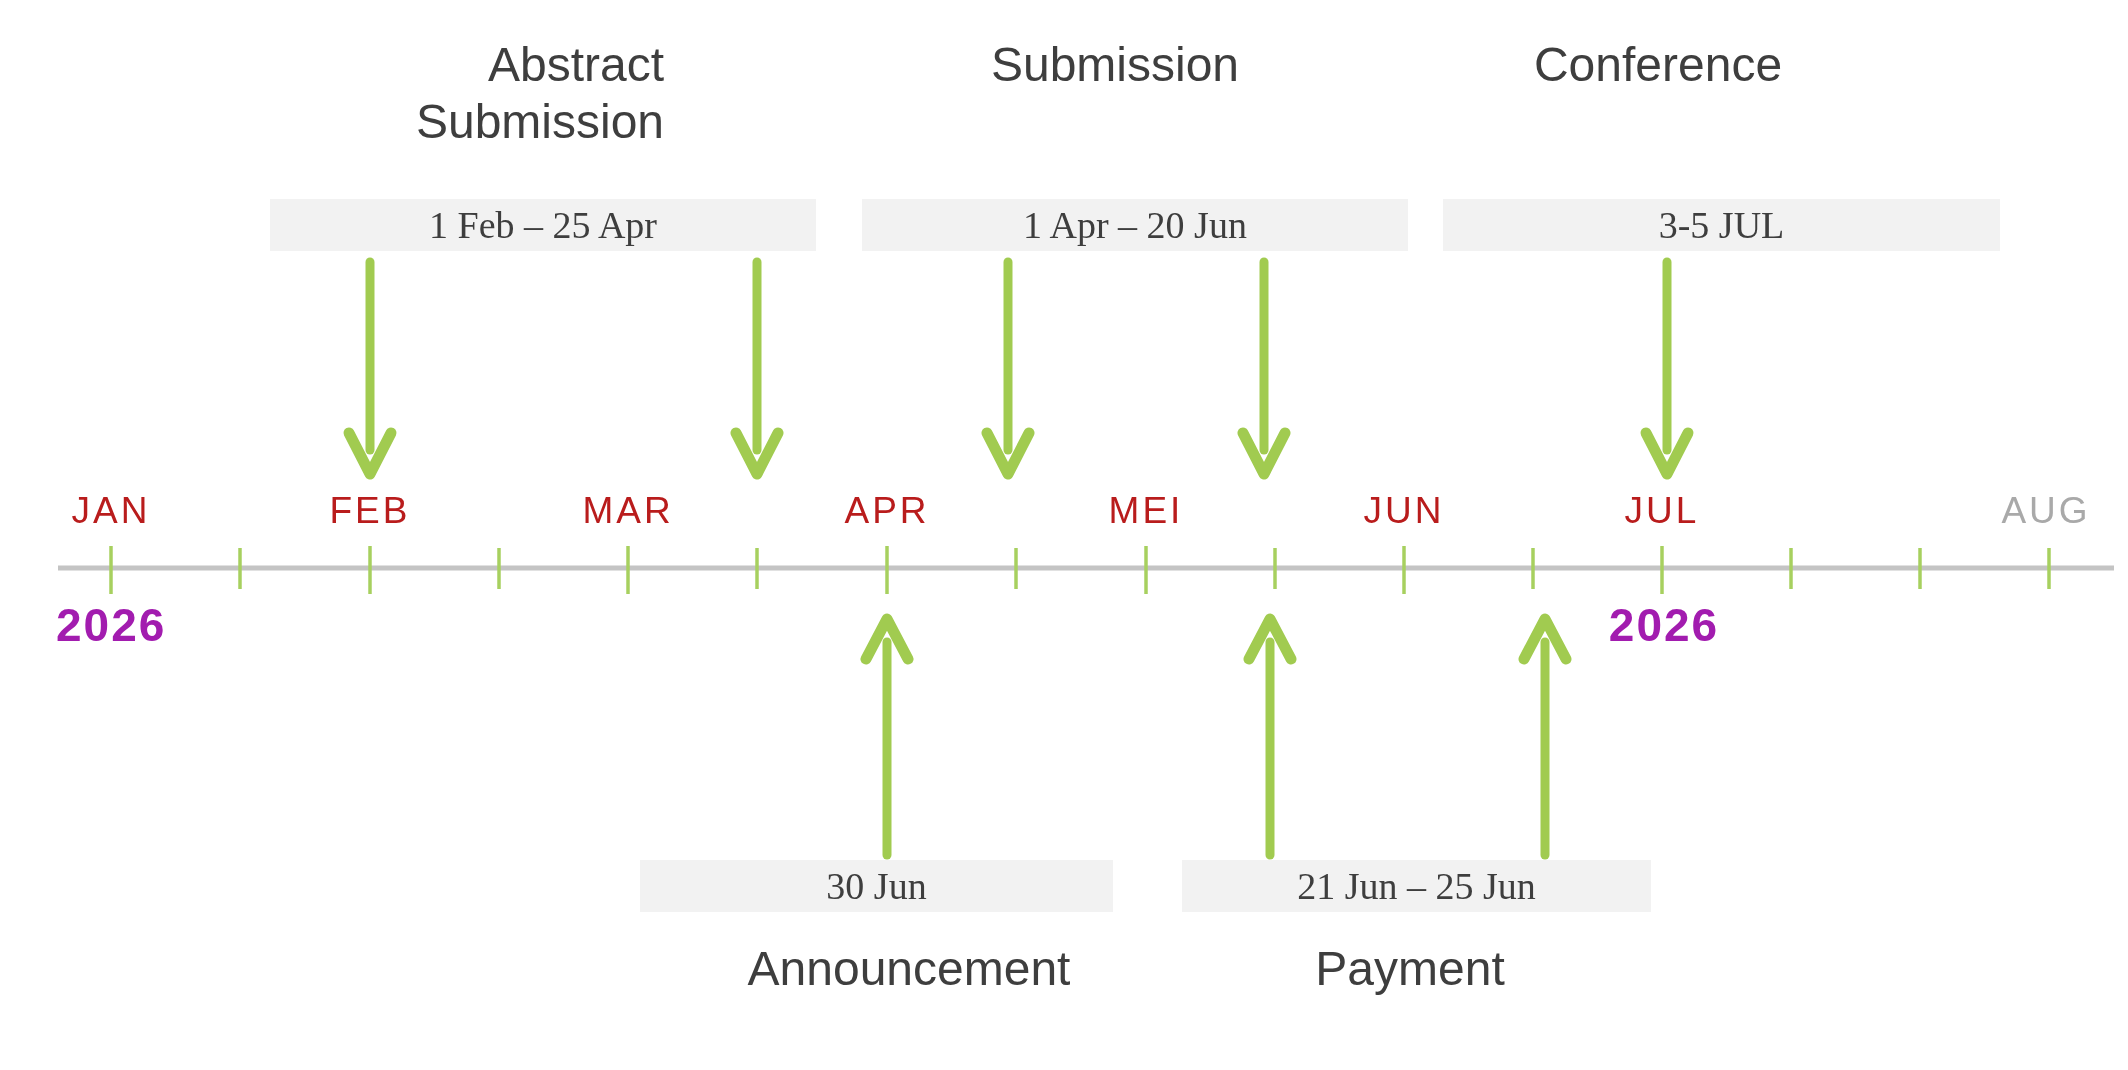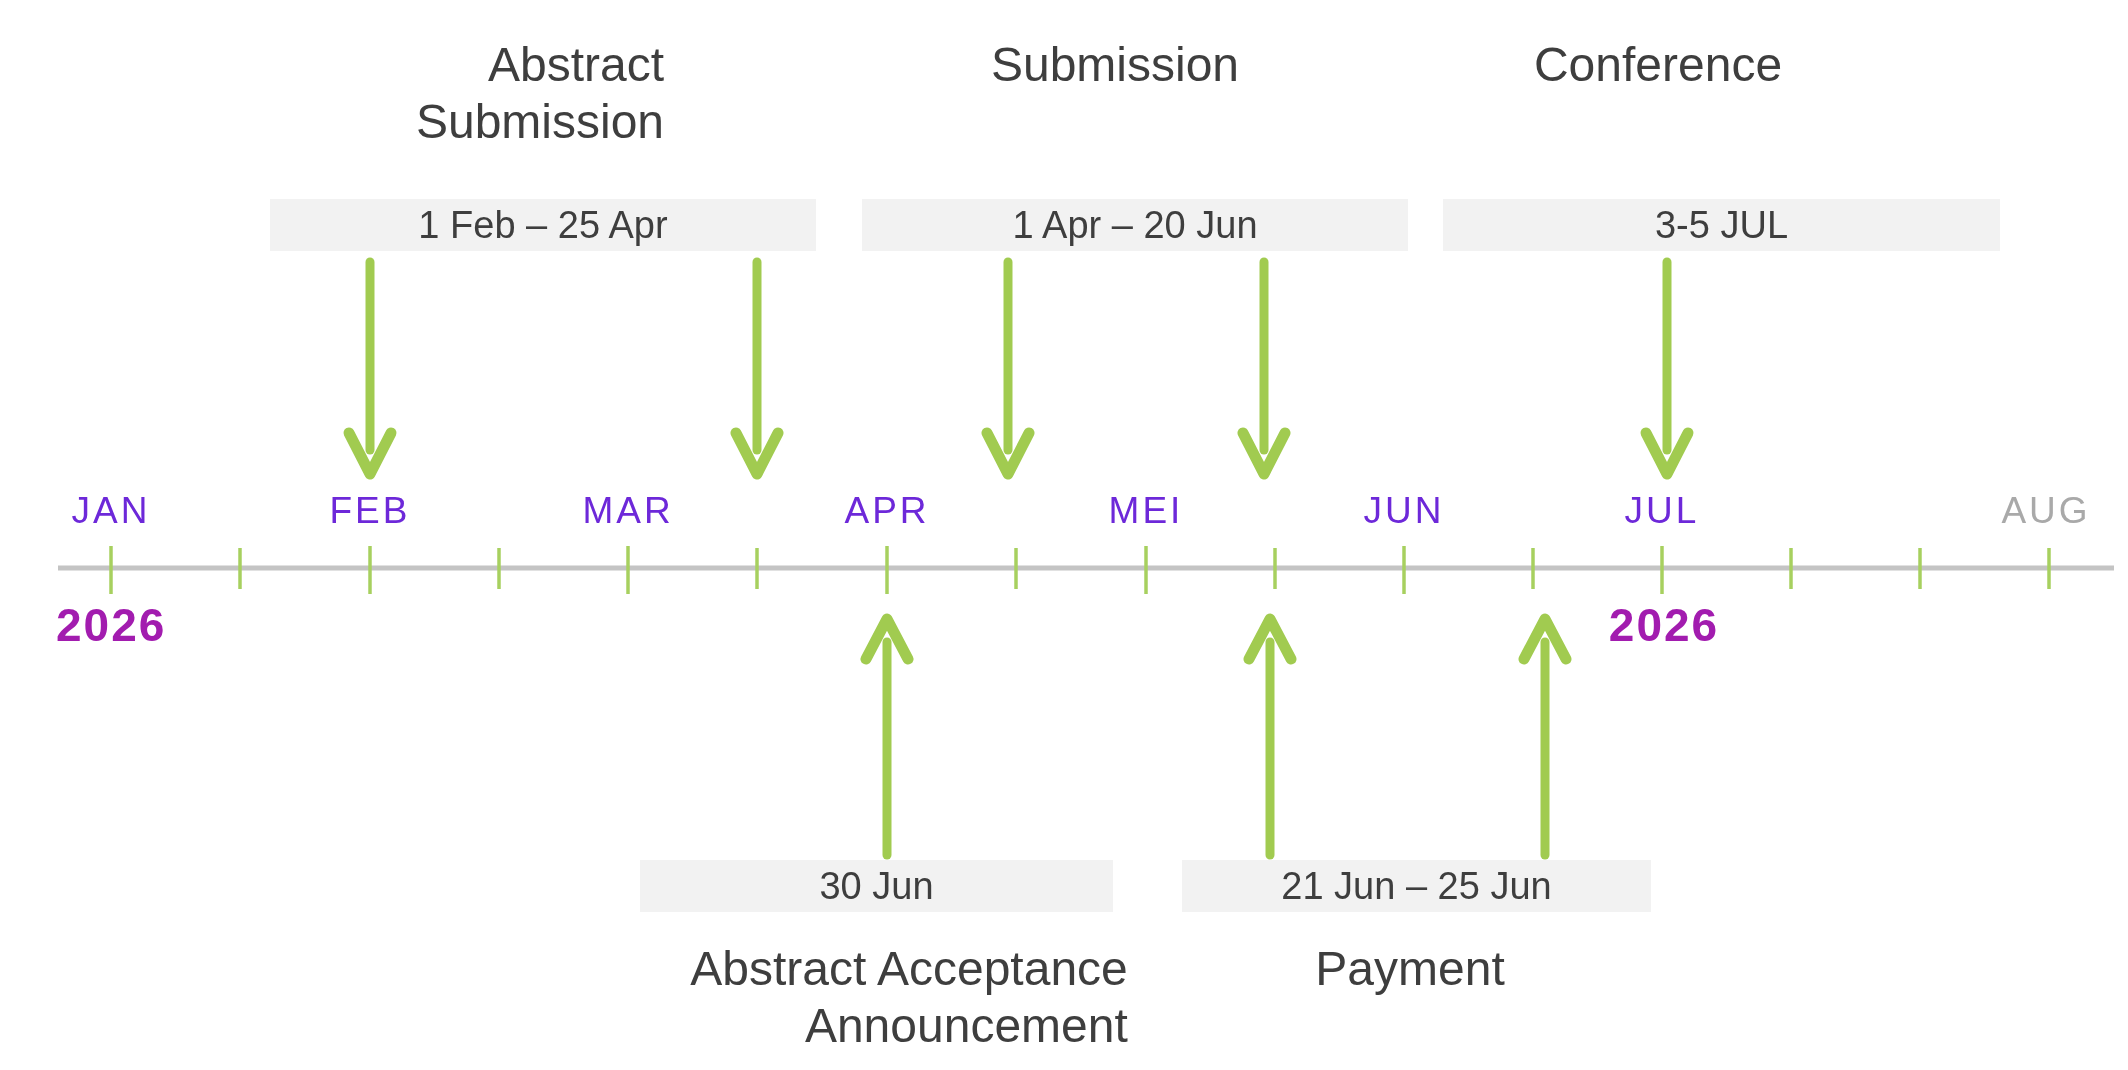--- a/index.html
+++ b/index.html
@@ -12,21 +12,21 @@
     font-family: "Liberation Sans", sans-serif;
   }
   #gfx { position: absolute; left: 0; top: 0; width: 2128px; height: 1070px; }
 
   .month {
     position: absolute;
     top: 490px;
     transform: translateX(-50%);
     font-size: 37px;
     letter-spacing: 3px;
-    color: #6d28d9;
+    color: #b91c1c;
     white-space: nowrap;
   }
   .month.muted { color: #a9a9a9; }
 
   .year {
     position: absolute;
     top: 598px;
     font-size: 46px;
     font-weight: 700;
     letter-spacing: 2px;
@@ -41,20 +41,21 @@
     height: 52px;
     background: #f2f2f2;
     display: flex;
     align-items: center;
     justify-content: center;
   }
   .band-dates {
     font-size: 38px;
     color: #3e3e3e;
     white-space: nowrap;
+    font-family: Liberation Serif, serif;
   }
 
   .title {
     position: absolute;
     transform: translateX(-50%);
     text-align: right;
     color: #3e3e3e;
     font-size: 48px;
     line-height: 57px;
     white-space: nowrap;
@@ -128,21 +129,20 @@
       <div class="band" style="left: 1443px; width: 557px; top: 199px;">
         <span class="band-dates">3-5 JUL</span>
       </div>
       <div class="title title-top" style="left: 1658px;">
         <div class="title-line">Conference</div>
       </div>
       <div class="band" style="left: 640px; width: 473px; top: 860px;">
         <span class="band-dates">30 Jun</span>
       </div>
       <div class="title title-bottom" style="left: 909px;">
-        <div class="title-line">Abstract Acceptance</div>
         <div class="title-line">Announcement</div>
       </div>
       <div class="band" style="left: 1182px; width: 469px; top: 860px;">
         <span class="band-dates">21 Jun – 25 Jun</span>
       </div>
       <div class="title title-bottom" style="left: 1410px;">
         <div class="title-line">Payment</div>
       </div>
     </div>
   <div class="year" id="year-left">2026</div>

